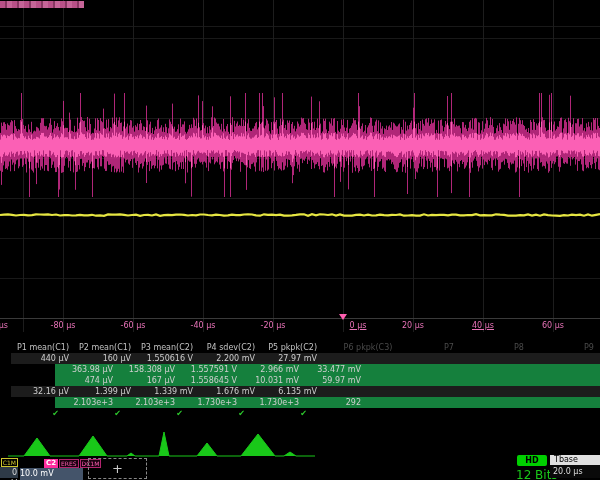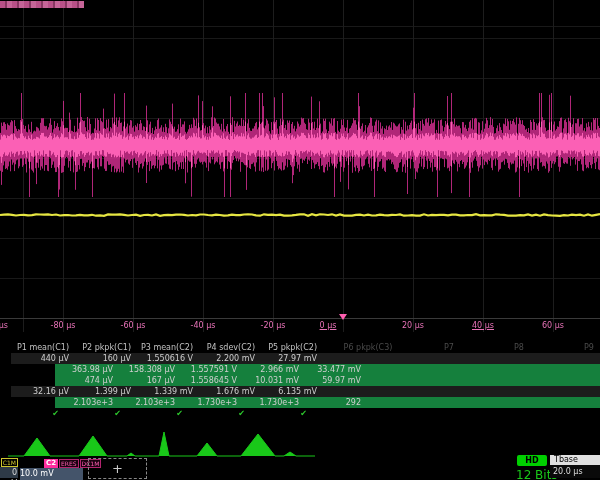--- a/index.html
+++ b/index.html
@@ -65,31 +65,31 @@
   </svg>
 
   <div class="toplabel"></div>
 
   <div class="tlabels" id="axis-labels">
       <span class="tlabel" style="left: -7px;">-100 µs</span>
       <span class="tlabel" style="left: 63px;">-80 µs</span>
       <span class="tlabel" style="left: 133px;">-60 µs</span>
       <span class="tlabel" style="left: 203px;">-40 µs</span>
       <span class="tlabel" style="left: 273px;">-20 µs</span>
-      <span class="tlabel" style="left: 328px; text-decoration: underline;">0 µs</span>
+      <span class="tlabel" style="left: 358px; text-decoration: underline;">0 µs</span>
       <span class="tlabel" style="left: 413px;">20 µs</span>
       <span class="tlabel" style="left: 483px; text-decoration: underline;">40 µs</span>
       <span class="tlabel" style="left: 553px;">60 µs</span>
     </div>
   <div class="trig" id="trig" style="left: 343px;"></div>
 
   <div class="mtable" id="mtable">
       <div class="mrow mhead">
         <span class="mcell">P1 mean(C1)</span>
-        <span class="mcell">P2 pkpk(C1)</span>
+        <span class="mcell">P2 mean(C1)</span>
         <span class="mcell">P3 mean(C2)</span>
         <span class="mcell">P4 sdev(C2)</span>
         <span class="mcell">P5 pkpk(C2)</span>
         <span class="mcell dim">P6 pkpk(C3)</span>
         <span class="mcell dim">P7</span>
         <span class="mcell dim">P8</span>
         <span class="mcell dim">P9</span>
       </div>
       <div class="mrow light">
         <span class="mcell">440 µV</span>

